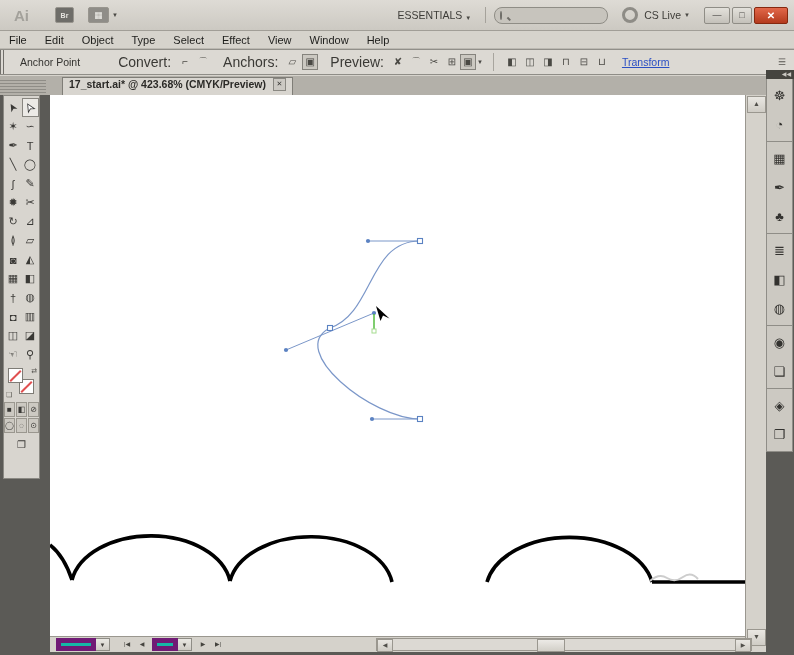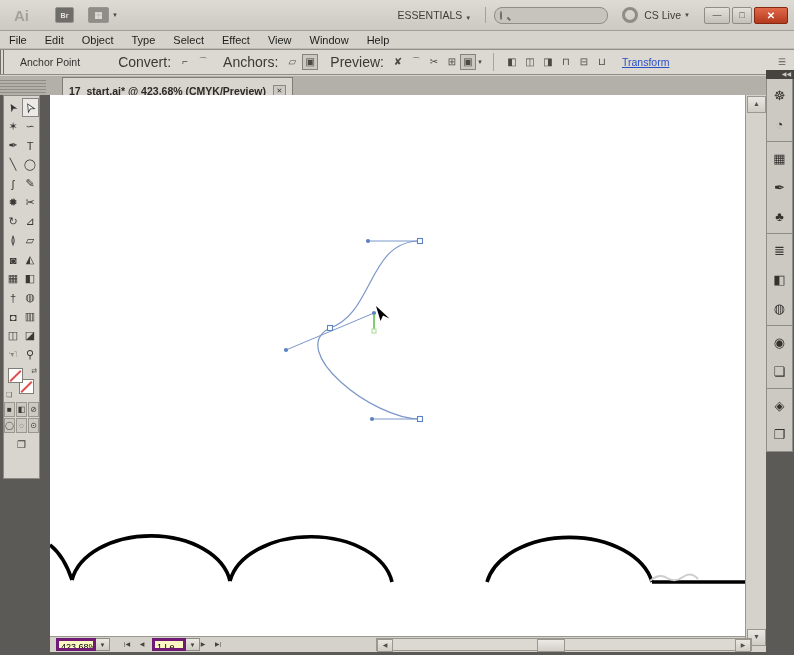--- a/index.html
+++ b/index.html
@@ -59,21 +59,21 @@
   .cb-mini-arrow{font-size:6px;color:#4a4945;margin-left:1px;}
   .cb-div{width:1px;height:18px;background:#a8a59e;margin:0 10px;}
   .transform-link{font-size:10.5px;text-decoration:underline;margin-left:12px;cursor:pointer;}
   .cb-flyout{margin-left:auto;margin-right:8px;font-size:9px;color:#55534e;}
 
   
   .tabrow{position:absolute;left:0;top:76px;width:766px;height:19px;background:#b3b0a9;}
   .tab-grip{position:absolute;left:0;top:2px;width:46px;height:17px;
     background:repeating-linear-gradient(#b3b0a9 0 2px,#8f8d87 2px 3px);}
   .doctab{position:absolute;left:62px;top:1px;height:27px;background:#d8d5cf;
-    border:1px solid #7f7d77;border-bottom:none;display:flex;align-items:center;
+    border:1px solid #7f7d77;border-bottom:none;display:flex;
     padding:0 6px;box-sizing:border-box;}
   .doctab-title{font-size:10.5px;font-weight:bold;color:#2b2a27;white-space:nowrap;}
   .tab-close{width:11px;height:11px;margin-left:7px;border:1px solid #8a8882;background:#ccc9c3;
     font-size:7px;line-height:9px;text-align:center;color:#3c3b38;}
 
   
   .gutter-left{position:absolute;left:0;top:95px;width:50px;height:557px;background:#5b5a56;}
   .gutter-bottom{position:absolute;left:0;top:652px;width:794px;height:3px;background:#5b5a56;}
 
   
@@ -108,28 +108,28 @@
     border-left:1px solid #9a978f;box-sizing:border-box;}
   .vs-btn{position:absolute;left:1px;width:17px;height:15px;border:1px solid #9a978f;
     background:linear-gradient(#e9e7e2,#cfccc5);font-size:7px;text-align:center;line-height:14px;color:#504f4a;}
   .vs-up{top:1px;}
   .vs-down{bottom:1px;}
 
   
   .statusbar{position:absolute;left:50px;top:636px;width:695px;height:16px;background:#d5d2cb;
     border-top:1px solid #9a978f;box-sizing:border-box;}
   .combo{position:absolute;top:1px;height:13px;display:flex;}
-  .combo .val{background:#fef9c3;border:3px solid #701a75;font-size:9px;line-height:12px;padding:0 2px;
+  .combo .val{background:#14b8a6;border:5px solid #701a75;font-size:9px;line-height:12px;padding:0 2px;
     overflow:hidden;white-space:nowrap;box-sizing:border-box;}
   .combo .arr{width:13px;border:1px solid #8f8d86;border-left:none;
     background:linear-gradient(#e9e7e2,#cfccc5);font-size:6px;text-align:center;line-height:12px;color:#413f3b;}
   .zoom-combo{left:6px;}
   .zoom-combo .val{width:40px;}
   .ab-combo{left:102px;}
-  .ab-combo .val{width:34px;}
+  .ab-combo .val{width:26px;}
   .navbtn{position:absolute;top:1px;width:14px;height:13px;font-size:6px;line-height:13px;
     text-align:center;color:#45443f;}
   .statusbox{position:absolute;left:184px;top:1px;width:138px;height:13px;border:1px solid #9a978f;
     background:linear-gradient(#dcd9d3,#ccc9c2);display:flex;align-items:center;}
   .statusbox .txt{flex:1;text-align:center;font-size:9.5px;color:#2e2d2a;}
   .statusbox .fly{font-size:7px;color:#45443f;margin-right:2px;}
   .hscroll{position:absolute;left:326px;top:1px;width:376px;height:13px;background:#dcd9d3;
     border:1px solid #9a978f;box-sizing:border-box;}
   .hs-btn{position:absolute;top:0;width:14px;height:11px;border:1px solid #9a978f;
     background:linear-gradient(#e9e7e2,#cfccc5);font-size:6px;line-height:11px;text-align:center;color:#504f4a;}

